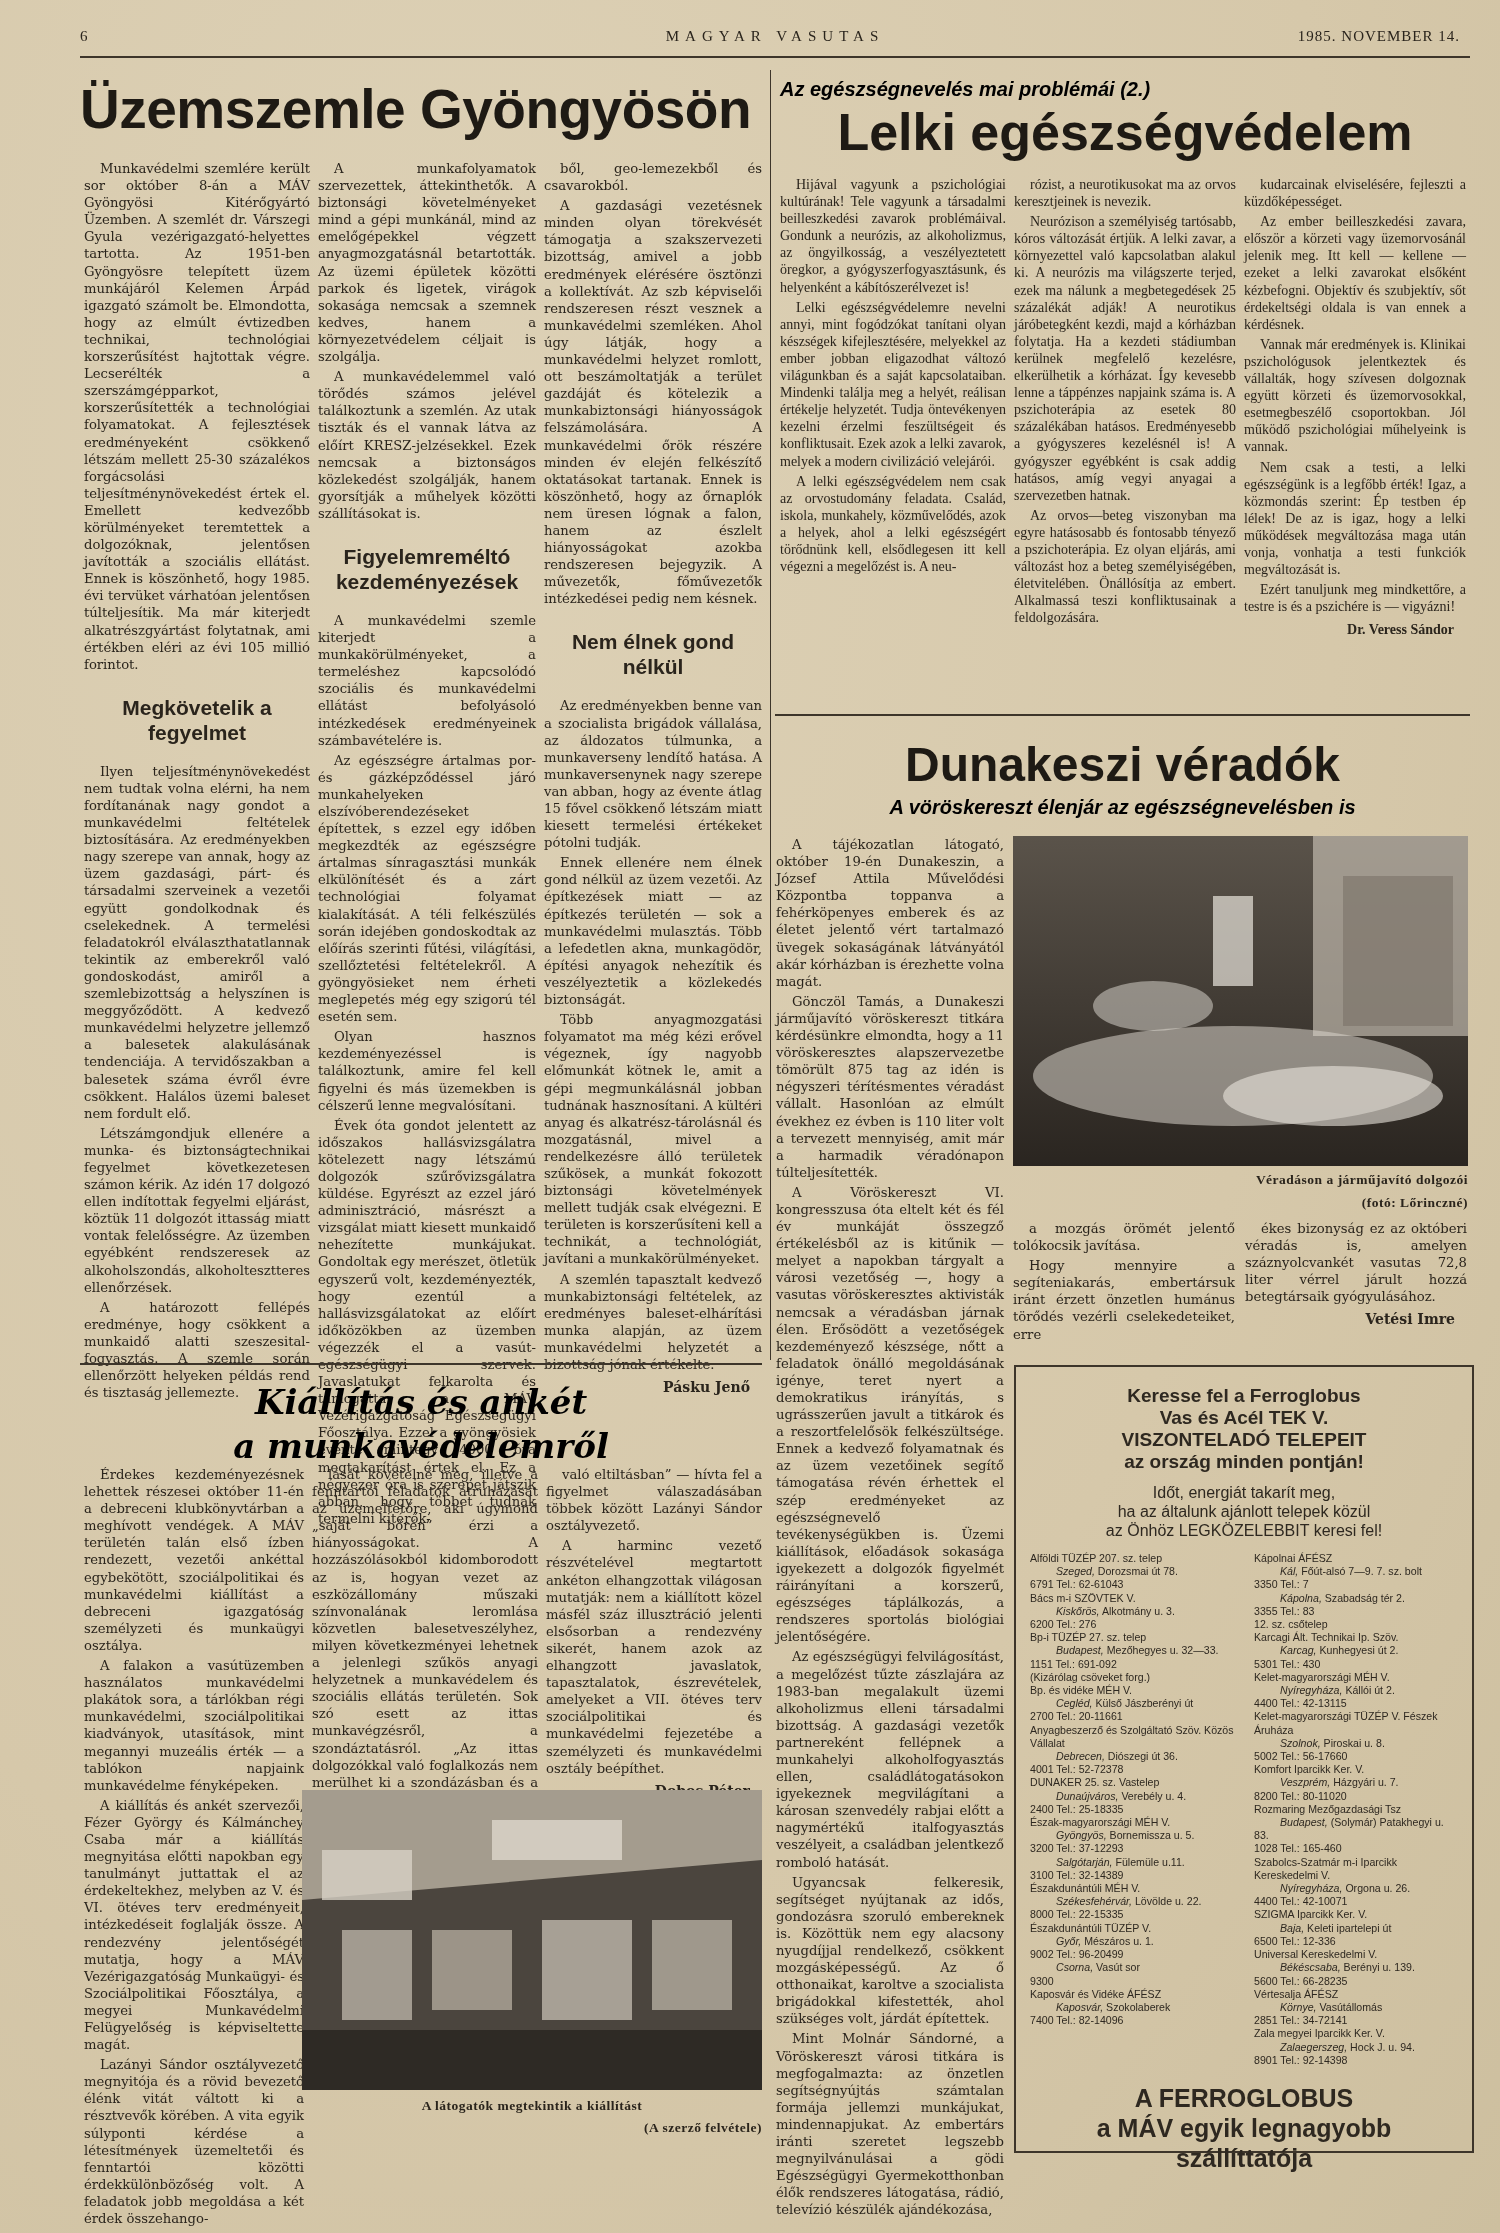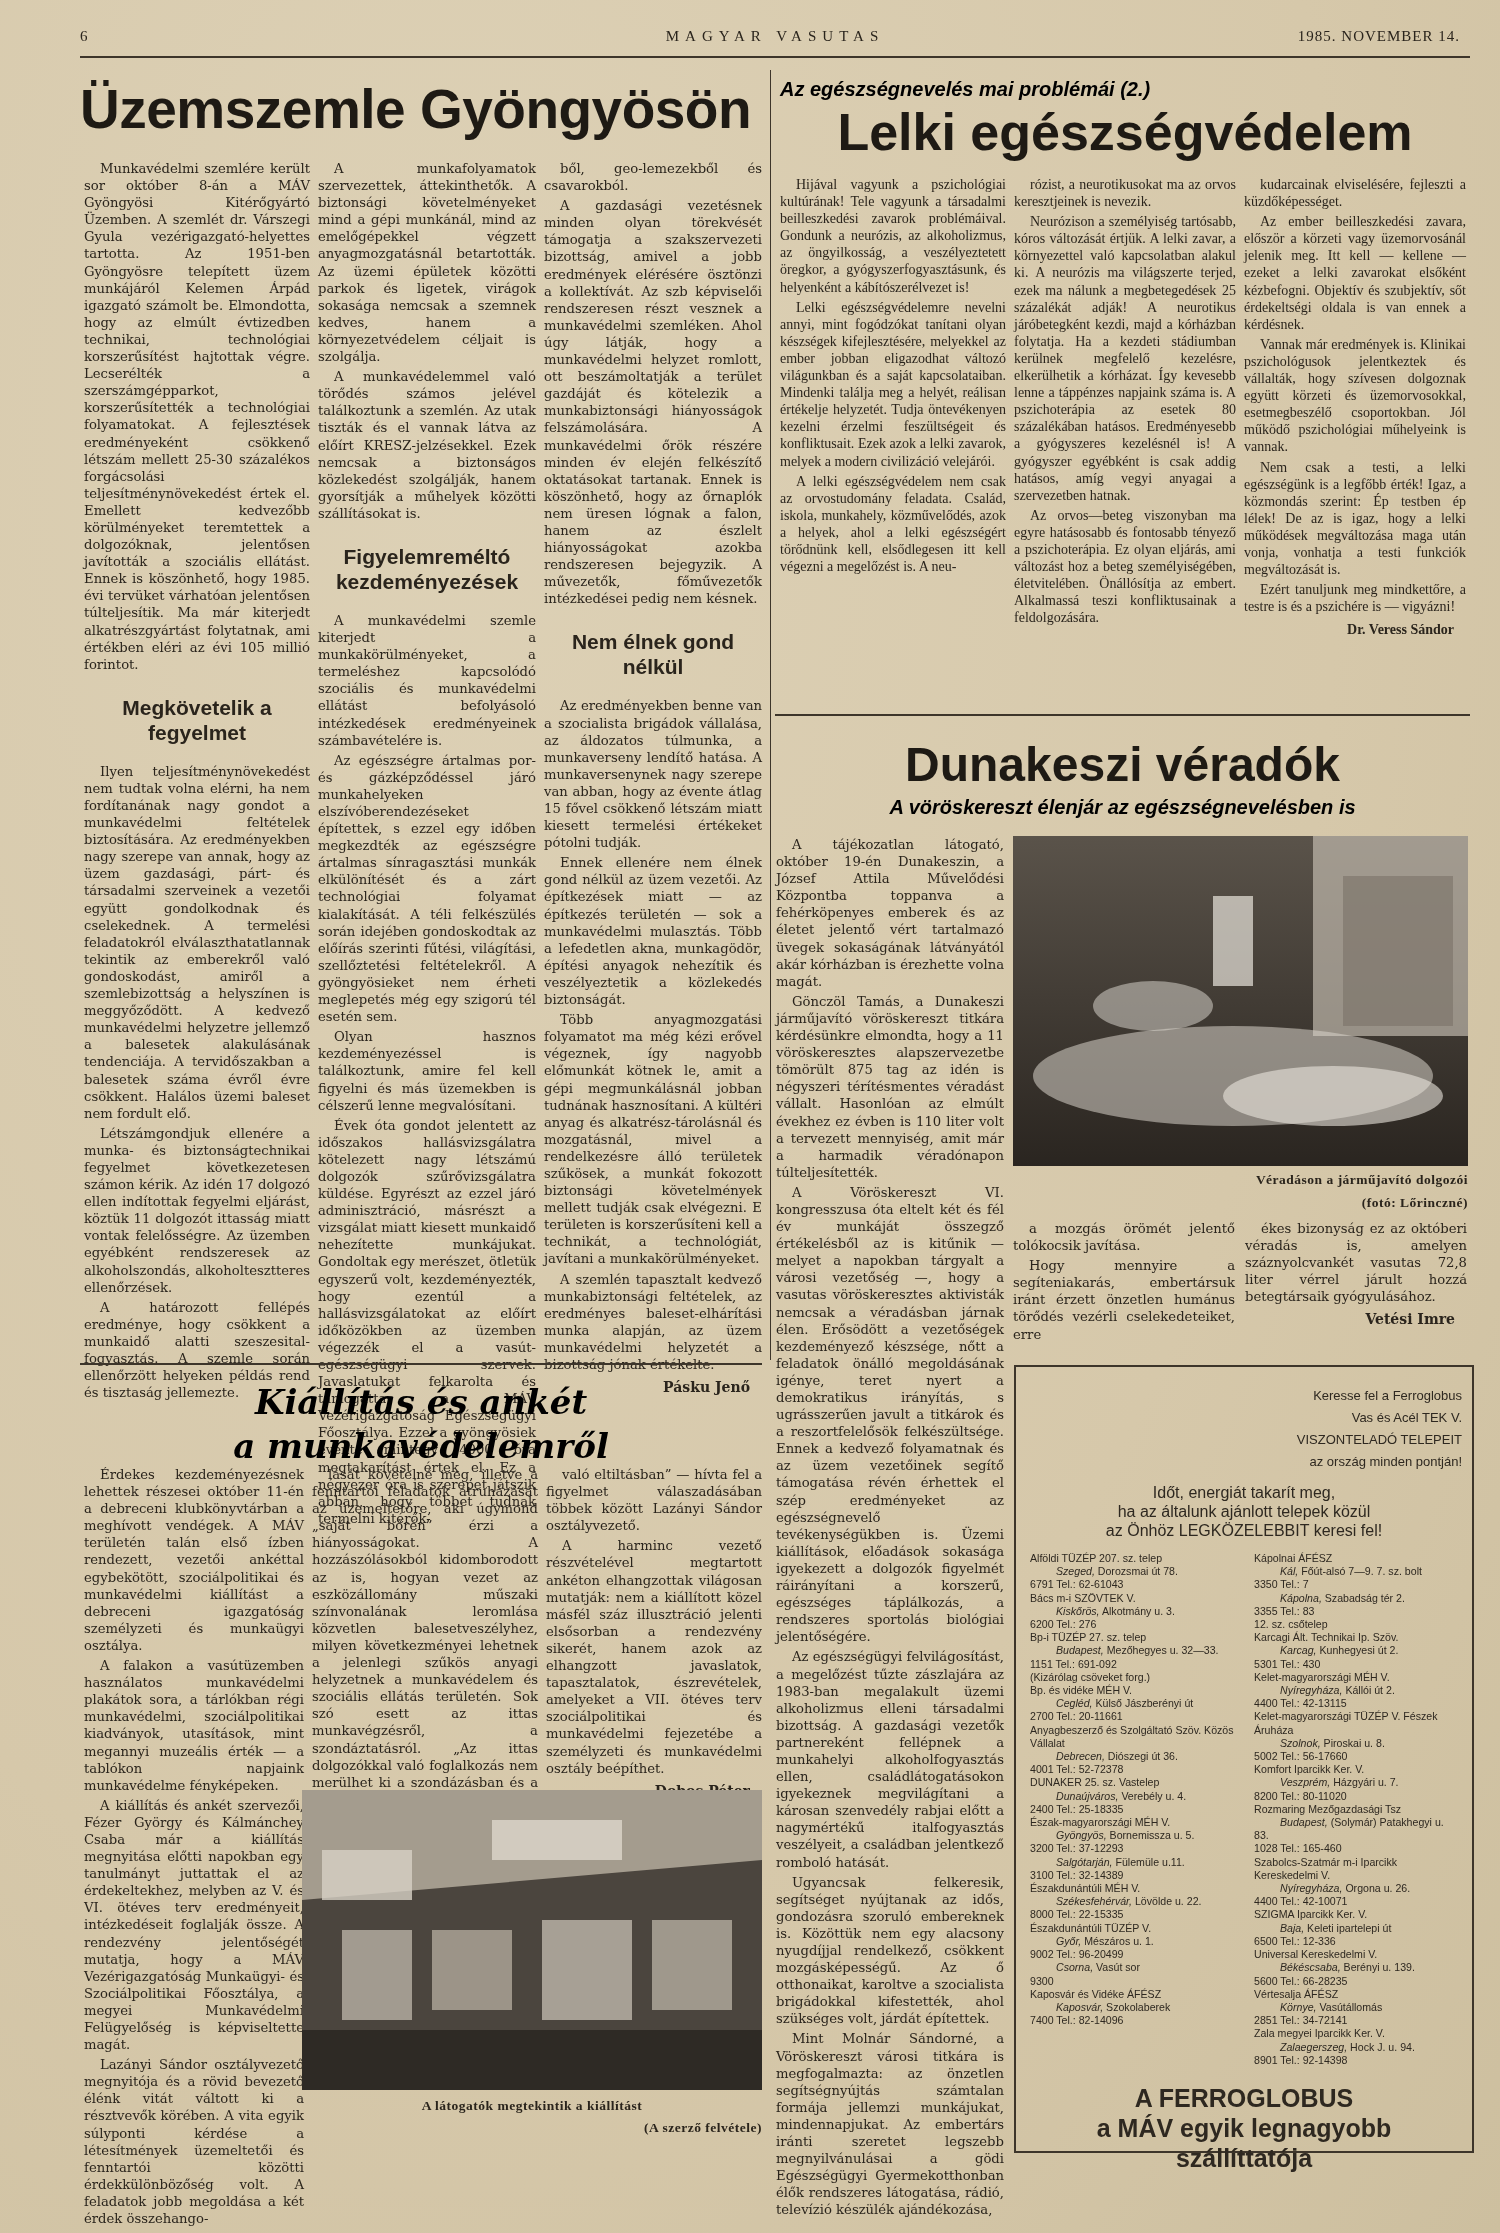--- a/index.html
+++ b/index.html
@@ -19,21 +19,21 @@
   .h-ital { font-family:"Liberation Sans", sans-serif; font-weight:bold; font-style:italic; color:#000000; }
   .h-serif-ital { font-family:"DejaVu Serif", serif; font-weight:bold; font-style:italic; color:#000000; }
   .col { font-size:13.2px; line-height:17.1px; text-align:justify; hyphens:manual; }
   .col p { margin:0; text-indent:16px; }
   .col p + p { margin-top:3px; }
   .col .sub { text-align:center; font-family:"Liberation Sans", sans-serif; font-weight:bold; font-size:21px; line-height:25px; margin:22px 0 18px; text-indent:0; }
   .byline { text-align:right; font-weight:bold; font-size:14px; margin-top:6px; padding-right:12px; }
   .photo { background:#3b3530; overflow:hidden; }
   .caption { font-family:"Liberation Serif", serif; font-weight:bold; font-size:13.5px; letter-spacing:0.5px; }
   .ad { border:2px solid #3d352a; font-family:"Liberation Sans", sans-serif; color:#2e2820; }
-  .ad .hd { text-align:right; font-size:13px; line-height:22px; font-weight:normal; }
+  .ad .hd { text-align:center; font-size:19px; line-height:22px; font-weight:bold; }
   .ad .sub { text-align:center; font-size:16px; line-height:19px; margin-top:10px; }
   .ad .list { display:flex; gap:20px; margin-top:12px; font-size:10.6px; line-height:13.2px; padding:0 4px; }
   .ad .list > div { flex:1; }
   .ad .list i { font-style:italic;margin-left:26px; }
   .ad .foot { text-align:center; font-size:25px; line-height:30px; font-weight:bold; margin-top:16px; }
   i, .it { font-style:italic; }
 </style>
 </head>
 <body>
 

